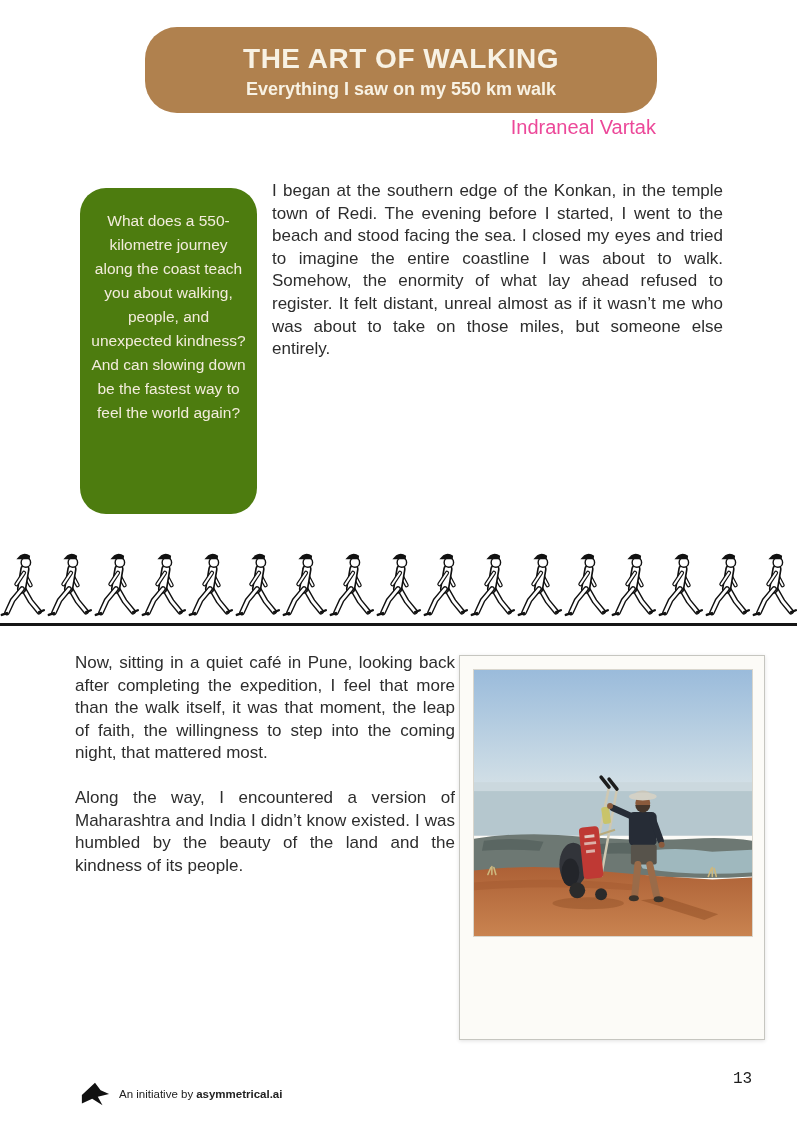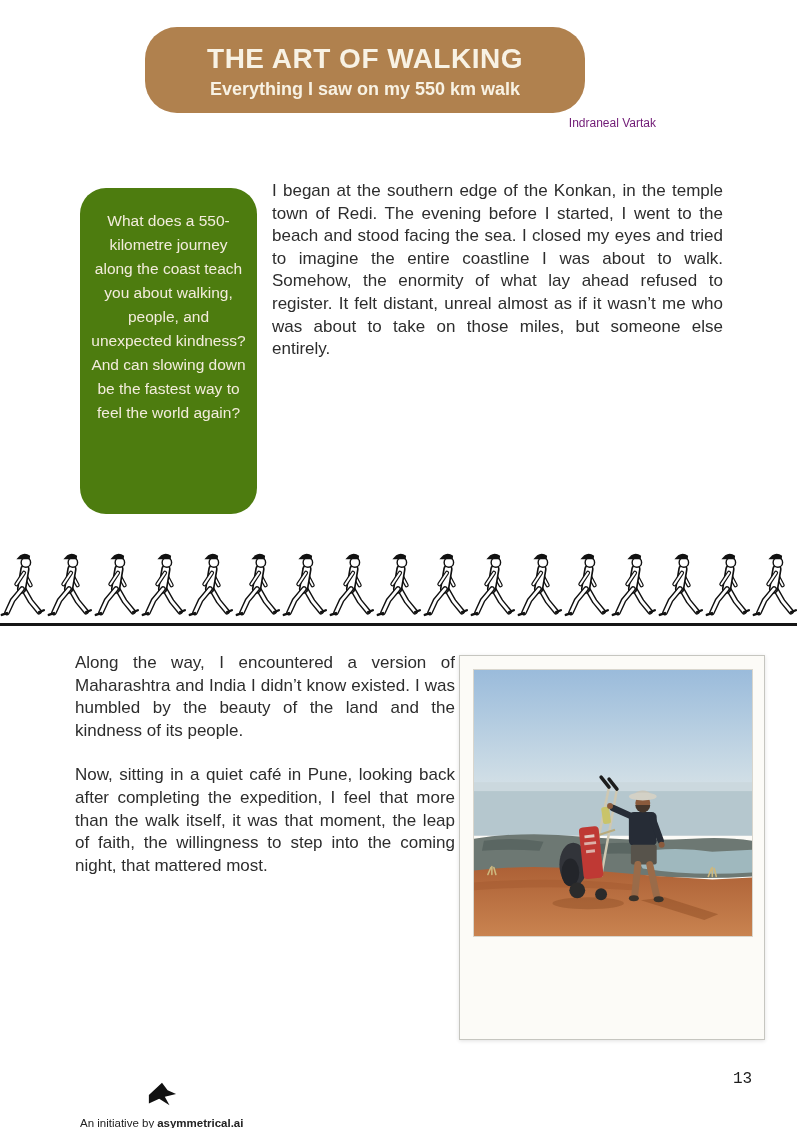--- a/index.html
+++ b/index.html
@@ -3,33 +3,33 @@
 <meta charset="utf-8">
 <style>
   html,body { margin:0; padding:0; background:#ffffff; }
   .page {
     position:relative; width:797px; height:1128px; background:#ffffff;
     font-family:"Liberation Sans", sans-serif; color:#2d2d2d; overflow:hidden;
   }
 
   
   .header-banner {
-    position:absolute; left:145px; top:27px; width:440px; height:86px;
+    position:absolute; left:145px; top:27px; width:512px; height:86px;
     border-radius:32px; background:#b0814e; text-align:center; box-sizing:border-box;
     padding-top:16px;
   }
   .header-title {
     font-size:28px; font-weight:bold; letter-spacing:.5px; color:#f8f2e4;
   }
   .header-subtitle {
     margin-top:4px; font-size:18px; font-weight:bold; color:#f8f2e4;
   }
   .author {
     position:absolute; top:116px; left:400px; width:256px; text-align:right;
-    font-size:12px; color:#701a75;
+    font-size:20px; color:#ec4899;
   }
 
   
   .question-box {
     position:absolute; left:80px; top:188px; width:177px; height:326px;
     border-radius:26px; background:#b0814e; box-sizing:border-box;
     padding:21px 10px 0 10px;
   }
   .question-text {
     font-size:15.5px; line-height:1.55; text-align:center; color:#f3ecdc;
@@ -57,21 +57,21 @@
 
   .polaroid {
     position:absolute; left:459px; top:655px; width:306px; height:385px;
     background:#fcfbf7; border:1px solid #c6c6c0; box-sizing:border-box;
     padding:13px 13px 0 13px; box-shadow:0 1px 4px rgba(0,0,0,.12);
   }
   .photo-svg { width:278px; height:266px; display:block; border:1px solid #d9d6cd; }
 
   
   .footer-brand {
-    position:absolute; left:80px; top:1080px; display:flex; align-items:center; gap:9px;flex-direction:column;
+    position:absolute; left:80px; top:1080px; display:flex; align-items:center; gap:9px;
   }
   .footer-brand svg { width:30px; height:28px; }
   .initiative { font-size:11.5px; color:#222; }
   .initiative b { margin-left:3px; }
   .page-number {
     position:absolute; left:733px; top:1070px; font-size:16px;
     font-family:Liberation Mono, monospace; color:#1c1c1c;
   }
   .hidden-defs { position:absolute; width:0; height:0; }
 </style>
@@ -143,22 +143,22 @@
       </svg>
       <svg viewBox="0 0 94 148">
         <use href="#walker-shape"></use>
       </svg>
       <svg viewBox="0 0 94 148">
         <use href="#walker-shape"></use>
       </svg>
     </div>
 
   <div class="left-col">
+    <p class="just">Now, sitting in a quiet café in Pune, looking back after completing the expedition, I feel that more than the walk itself, it was that moment, the leap of faith, the willingness to step into the coming night, that mattered most.</p>
     <p class="just">Along the way, I encountered a version of Maharashtra and India I didn’t know existed. I was humbled by the beauty of the land and the kindness of its people.</p>
-    <p class="just">Now, sitting in a quiet café in Pune, looking back after completing the expedition, I feel that more than the walk itself, it was that moment, the leap of faith, the willingness to step into the coming night, that mattered most.</p>
   </div>
 
   <div class="polaroid">
     <svg class="photo-svg" viewBox="0 0 280 268" preserveAspectRatio="none">
       <defs>
         <linearGradient id="skyg" x1="0" y1="0" x2="0" y2="1">
           <stop offset="0" stop-color="#9abbdb"></stop>
           <stop offset="0.7" stop-color="#c6d8e4"></stop>
           <stop offset="1" stop-color="#d9e3e7"></stop>
         </linearGradient>

